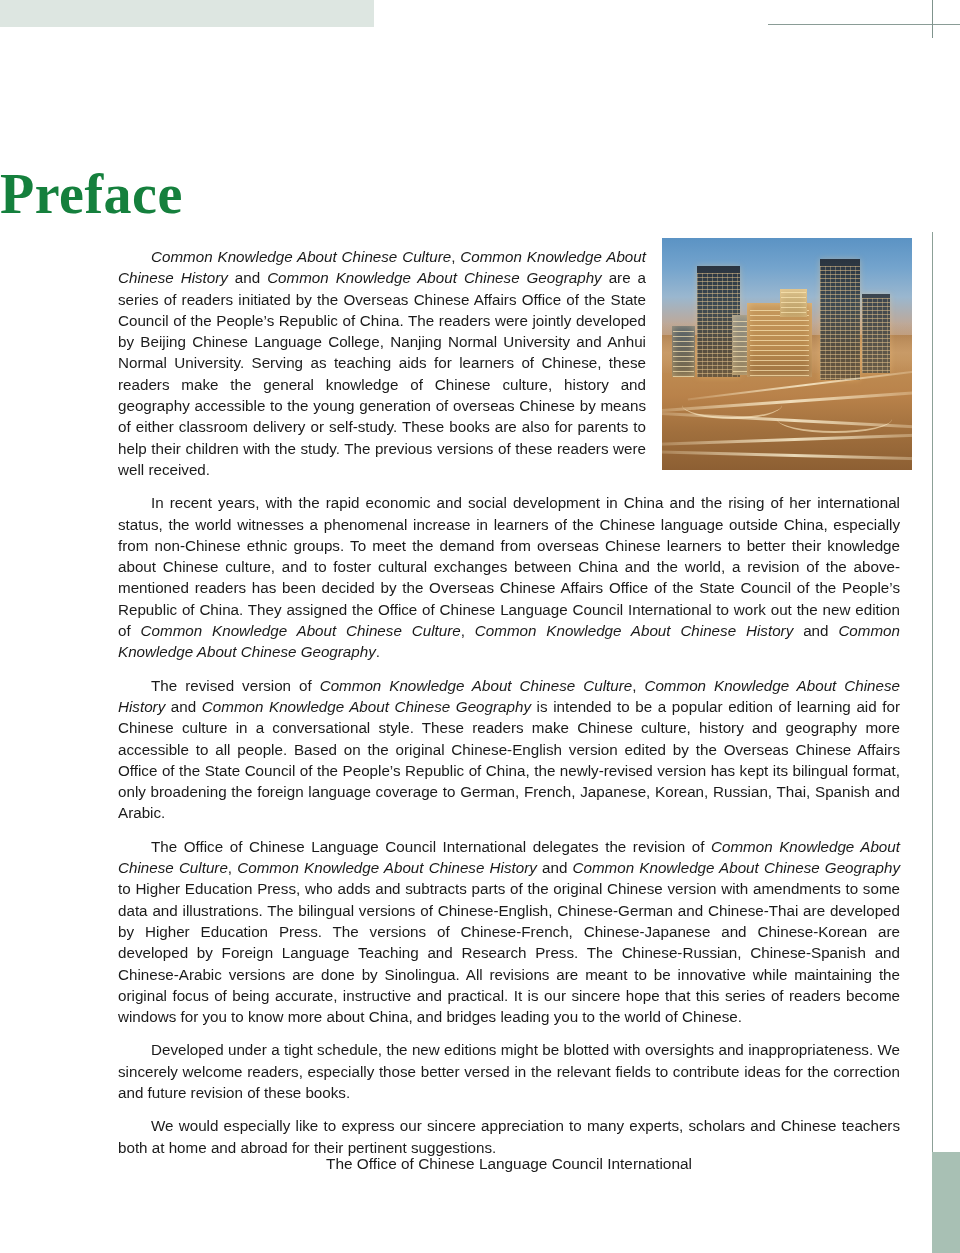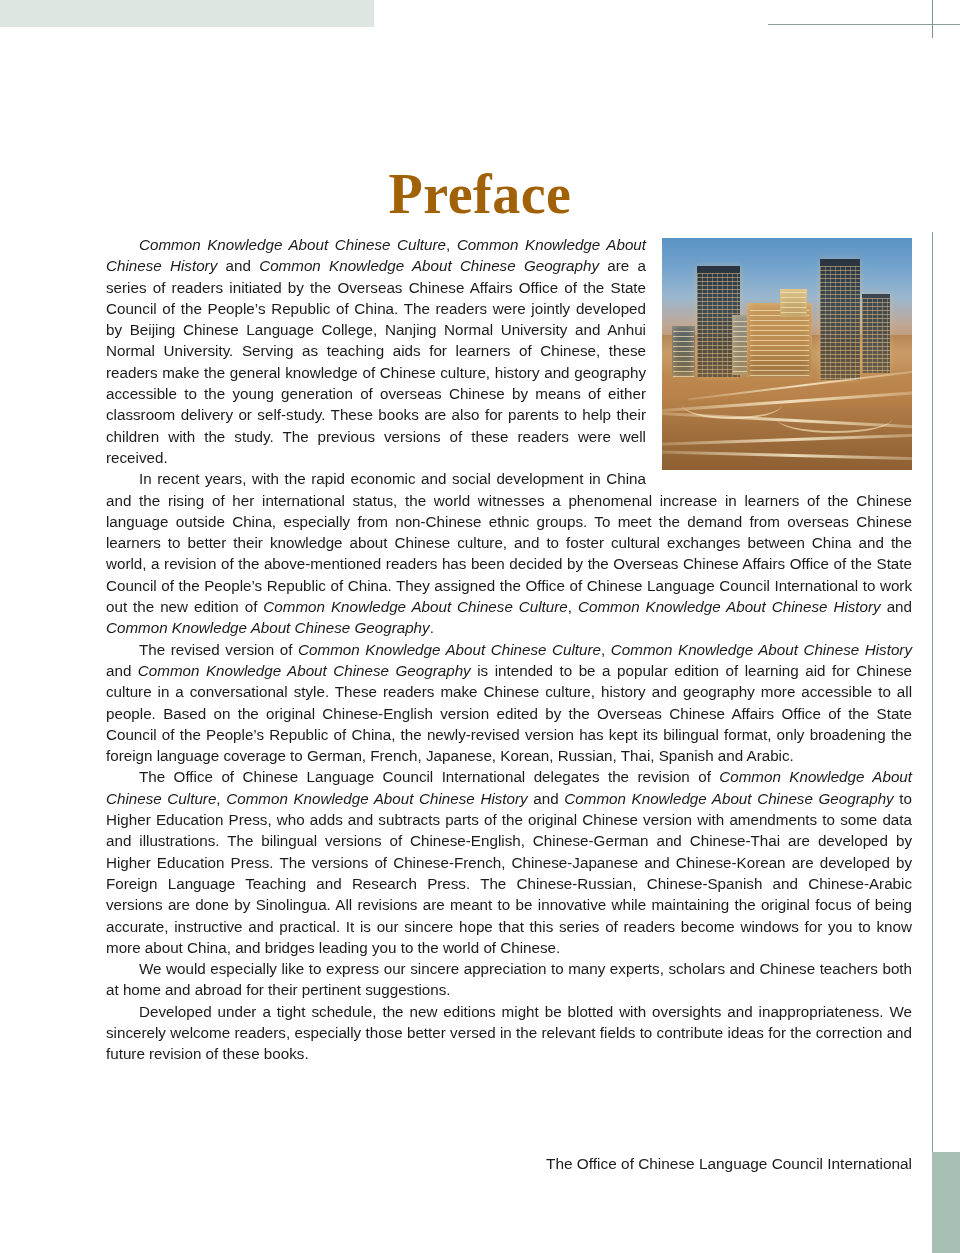--- a/index.html
+++ b/index.html
@@ -57,26 +57,25 @@
     height: 101px;
     background: #a8c0b4;
   }
 
   
   .page-title {
     position: absolute;
     left: 0;
     right: 0;
     top: 128px;
-    text-align: center;
     font-family: "Liberation Serif", "DejaVu Serif", serif;
     font-weight: bold;
     font-size: 56px;
     letter-spacing: 0.5px;
-    color: #a16207;
+    color: #15803d;
     line-height: 1;
   }
 
   
   .content {
     position: absolute;
     left: 106px;
     top: 234px;
     width: 806px;
     font-size: 15.2px;
@@ -172,31 +171,31 @@
     position: absolute;
     border-bottom: 2px solid rgba(255,238,200,.6);
     border-radius: 50%;
     height: 26px;
     filter: blur(.4px);
   }
   .ramp-a { left: 8%;  top: 66%; width: 40%; }
   .ramp-b { left: 46%; top: 72%; width: 46%; }
 
   .content p {
-    margin: 0;
+    margin: 12px;
     text-indent: 33px;
   }
   .content i { font-style: italic; }
 
   .signature {
     position: absolute;
     left: 106px;
     top: 1152px;
     width: 806px;
-    text-align: right;
+    text-align: center;
     font-size: 15.4px;
     line-height: 23px;
     color: #1b1b1b;
   }
 </style>
 </head>
 <body>
 
 <div class="corner-bar-top-left"></div>
 <div class="rule-horizontal-top"></div>
@@ -225,19 +224,19 @@
     <div class="ramp ramp-b"></div>
     <div class="road road-b"></div>
     <div class="road road-c"></div>
     <div class="road road-d"></div>
   </figure>
 
   <p><i>Common Knowledge About Chinese Culture</i>, <i>Common Knowledge About Chinese History</i> and <i>Common Knowledge About Chinese Geography</i> are a series of readers initiated by the Overseas Chinese Affairs Office of the State Council of the People’s Republic of China. The readers were jointly developed by Beijing Chinese Language College, Nanjing Normal University and Anhui Normal University. Serving as teaching aids for learners of Chinese, these readers make the general knowledge of Chinese culture, history and geography accessible to the young generation of overseas Chinese by means of either classroom delivery or self-study. These books are also for parents to help their children with the study. The previous versions of these readers were well received.</p>
   <p>In recent years, with the rapid economic and social development in China and the rising of her international status, the world witnesses a phenomenal increase in learners of the Chinese language outside China, especially from non-Chinese ethnic groups. To meet the demand from overseas Chinese learners to better their knowledge about Chinese culture, and to foster cultural exchanges between China and the world, a revision of the above-mentioned readers has been decided by the Overseas Chinese Affairs Office of the State Council of the People’s Republic of China. They assigned the Office of Chinese Language Council International to work out the new edition of <i>Common Knowledge About Chinese Culture</i>, <i>Common Knowledge About Chinese History</i> and <i>Common Knowledge About Chinese Geography</i>.</p>
   <p>The revised version of <i>Common Knowledge About Chinese Culture</i>, <i>Common Knowledge About Chinese History</i> and <i>Common Knowledge About Chinese Geography</i> is intended to be a popular edition of learning aid for Chinese culture in a conversational style. These readers make Chinese culture, history and geography more accessible to all people. Based on the original Chinese-English version edited by the Overseas Chinese Affairs Office of the State Council of the People’s Republic of China, the newly-revised version has kept its bilingual format, only broadening the foreign language coverage to German, French, Japanese, Korean, Russian, Thai, Spanish and Arabic.</p>
   <p>The Office of Chinese Language Council International delegates the revision of <i>Common Knowledge About Chinese Culture</i>, <i>Common Knowledge About Chinese History</i> and <i>Common Knowledge About Chinese Geography</i> to Higher Education Press, who adds and subtracts parts of the original Chinese version with amendments to some data and illustrations. The bilingual versions of Chinese-English, Chinese-German and Chinese-Thai are developed by Higher Education Press. The versions of Chinese-French, Chinese-Japanese and Chinese-Korean are developed by Foreign Language Teaching and Research Press. The Chinese-Russian, Chinese-Spanish and Chinese-Arabic versions are done by Sinolingua. All revisions are meant to be innovative while maintaining the original focus of being accurate, instructive and practical. It is our sincere hope that this series of readers become windows for you to know more about China, and bridges leading you to the world of Chinese.</p>
+  <p>Developed under a tight schedule, the new editions might be blotted with oversights and inappropriateness. We sincerely welcome readers, especially those better versed in the relevant fields to contribute ideas for the correction and future revision of these books.</p>
   <p>We would especially like to express our sincere appreciation to many experts, scholars and Chinese teachers both at home and abroad for their pertinent suggestions.</p>
-  <p>Developed under a tight schedule, the new editions might be blotted with oversights and inappropriateness. We sincerely welcome readers, especially those better versed in the relevant fields to contribute ideas for the correction and future revision of these books.</p>
 </div>
 
 <div class="signature">
   <div>The Office of Chinese Language Council International</div>
 </div>
 
 </body></html>

